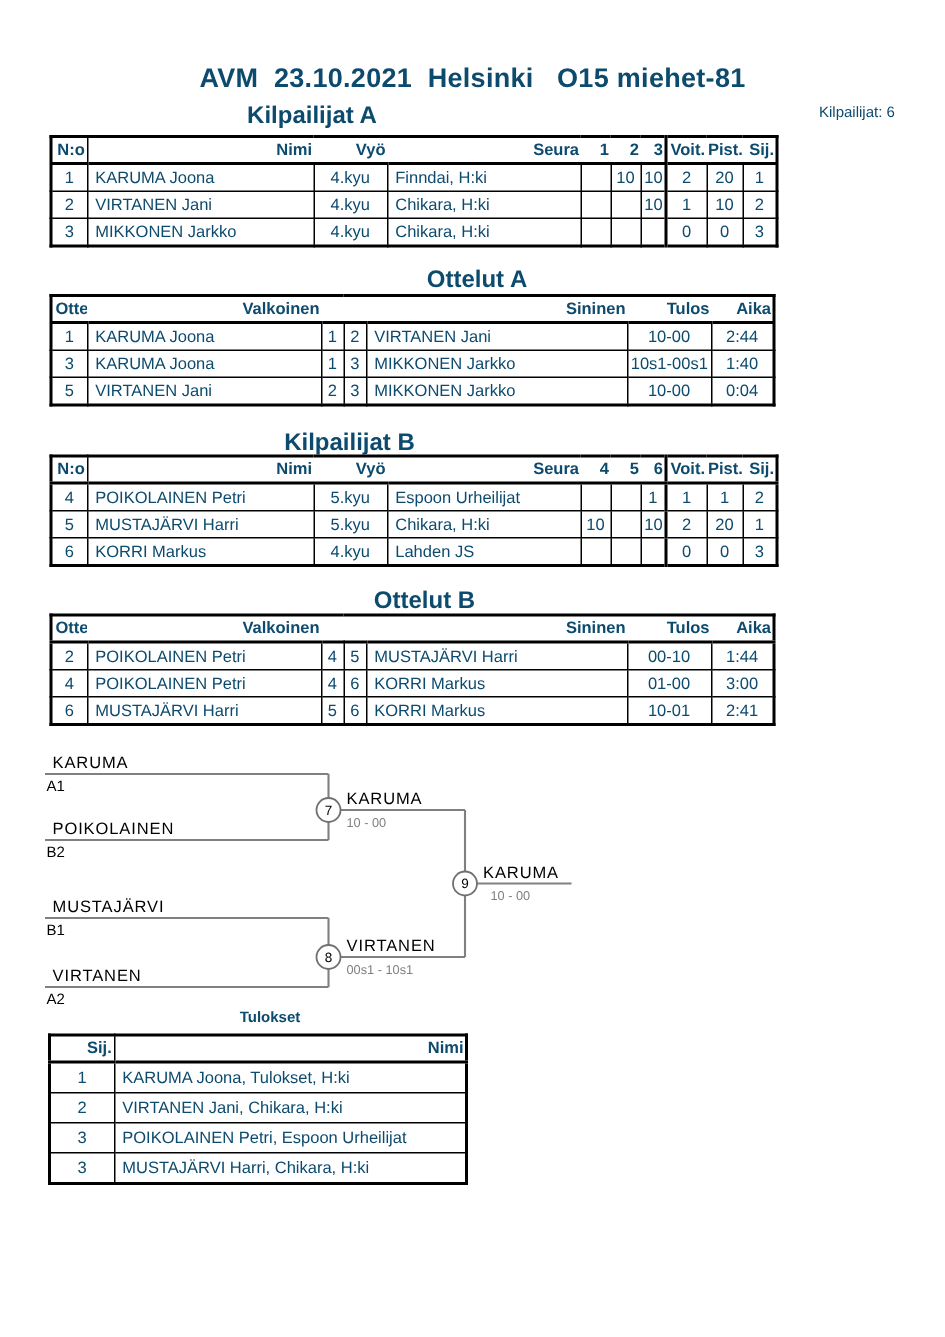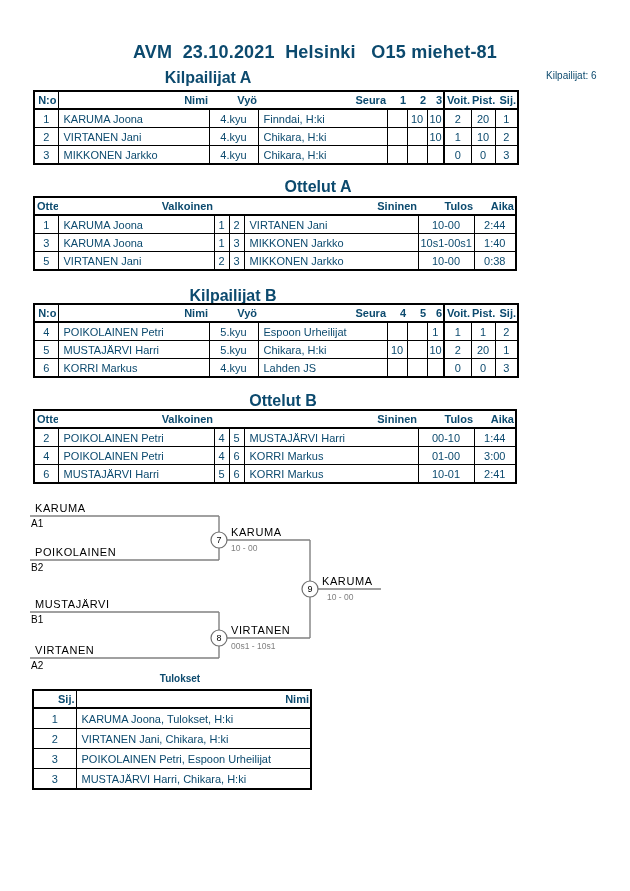--- a/index.html
+++ b/index.html
@@ -160,21 +160,21 @@
         <td class="c">10s1-00s1</td>
         <td class="c">1:40</td>
       </tr>
       <tr>
         <td class="c">5</td>
         <td class="l">VIRTANEN Jani</td>
         <td class="c">2</td>
         <td class="c">3</td>
         <td class="l">MIKKONEN Jarkko</td>
         <td class="c">10-00</td>
-        <td class="c">0:38</td>
+        <td class="c">0:04</td>
       </tr>
     </tbody>
   </table>
 
   <div class="sub" style="left:233px;top:287px;">Kilpailijat B</div>
 
   <table class="t" style="left:33px;top:303px;width:484px;">
     <colgroup>
       <col style="width:24px">
         <col style="width:151px">

